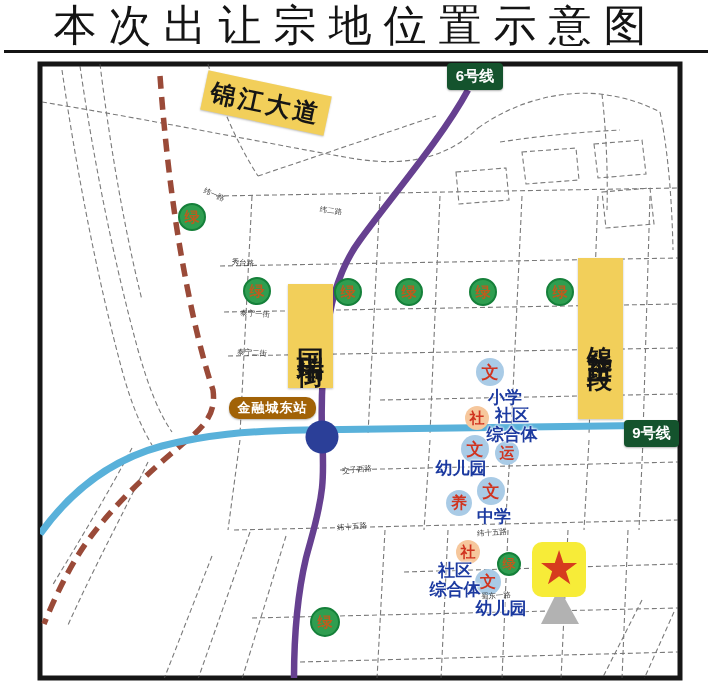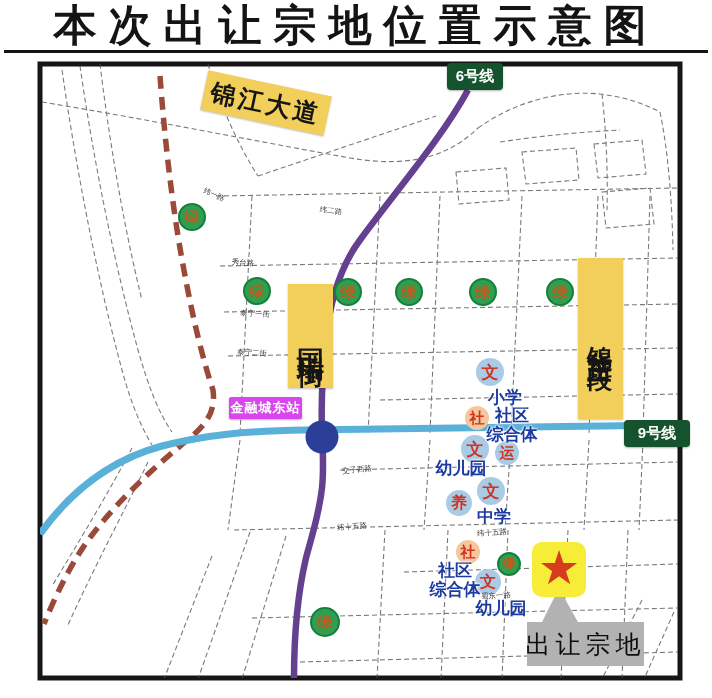--- a/index.html
+++ b/index.html
@@ -2,21 +2,21 @@
 <html><head>
 <meta charset="utf-8">
 <style>
   html,body{margin:0;padding:0;}
   body{
     width:712px;height:698px;position:relative;overflow:hidden;background:#fff;
     font-family:"Liberation Sans", sans-serif;
   }
   .title{
     position:absolute;top:0;left:4px;right:4px;height:50px;margin:0;
-    font-family:"Liberation Serif", serif;font-weight:700;font-size:43px;
+    font-family:"Liberation Serif", serif;font-weight:400;font-size:43px;
     letter-spacing:12px;text-align:center;line-height:52px;color:#141414;
     border-bottom:3px solid #141414;white-space:nowrap;
   }
   .map{position:absolute;inset:0;}
   svg{position:absolute;left:0;top:0;}
   .abs{position:absolute;}
   
   .ylabel{
     position:absolute;background:#f2cf5a;color:#151515;font-weight:bold;
     display:flex;align-items:center;justify-content:center;white-space:nowrap;
@@ -26,22 +26,22 @@
   .ylabel.vert{writing-mode:vertical-rl;text-orientation:upright;}
   .ylabel.guorui{left:288px;top:284px;width:45px;height:104px;font-size:27px;letter-spacing:6px;}
   .ylabel.jinhua{left:578px;top:258px;width:45px;height:161px;font-size:25px;letter-spacing:5px;}
   
   .mlabel{
     position:absolute;background:#14532d;color:#fff;font-weight:bold;border-radius:4px;
     display:flex;align-items:center;justify-content:center;white-space:nowrap;
     box-shadow:0 1px 2px rgba(0,0,0,.3);
   }
   .mlabel.line6{left:447px;top:63px;width:56px;height:27px;font-size:15px;}
-  .mlabel.line9{left:624px;top:420px;width:66px;height:27px;font-size:15px;}
-  .mlabel.station{left:229px;top:397px;width:73px;height:22px;font-size:13px;letter-spacing:1px;background:#d946ef;border-radius:2px;}
+  .mlabel.line9{left:624px;top:420px;width:55px;height:27px;font-size:15px;}
+  .mlabel.station{left:229px;top:397px;width:87px;height:22px;font-size:13px;letter-spacing:1px;background:#a16207;border-radius:10px;}
   
   .parcel{
     position:absolute;left:532px;top:542px;width:54px;height:55px;background:#f7ec38;
     border-radius:10px;display:flex;align-items:center;justify-content:center;
   }
   .parcel .star{color:#d63c1e;font-size:47px;line-height:1;transform:translateY(-2px);}
   .callout{
     position:absolute;left:527px;top:622px;width:117px;height:44px;background:#b2b2b2;
     color:#0d0d0d;font-family:"Liberation Serif", serif;font-size:25px;letter-spacing:5px;
     display:flex;align-items:center;justify-content:center;white-space:nowrap;
@@ -181,15 +181,14 @@
   <div class="ylabel vert guorui">国瑞街</div>
   <div class="ylabel vert jinhua">锦华路三段</div>
 
   <div class="mlabel line6">6号线</div>
   <div class="mlabel line9">9号线</div>
   <div class="mlabel station">金融城东站</div>
 
   <div class="parcel">
     <span class="star">★</span>
   </div>
-  <div class="callout">出让宗地</div>
 
 </div>
 
 </body></html>

